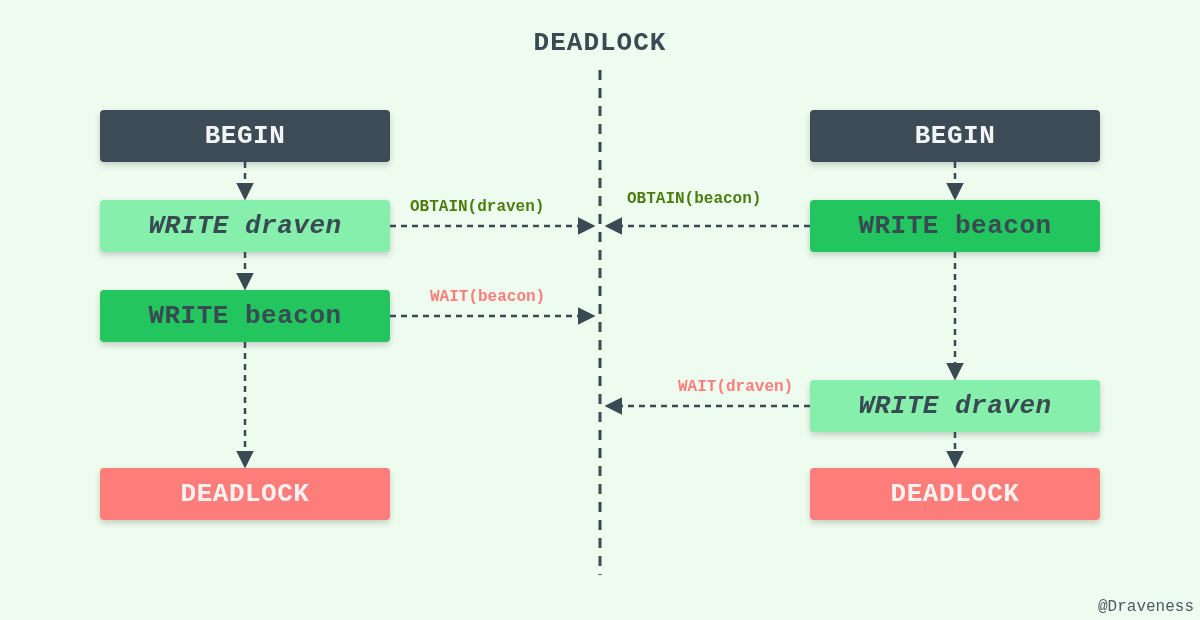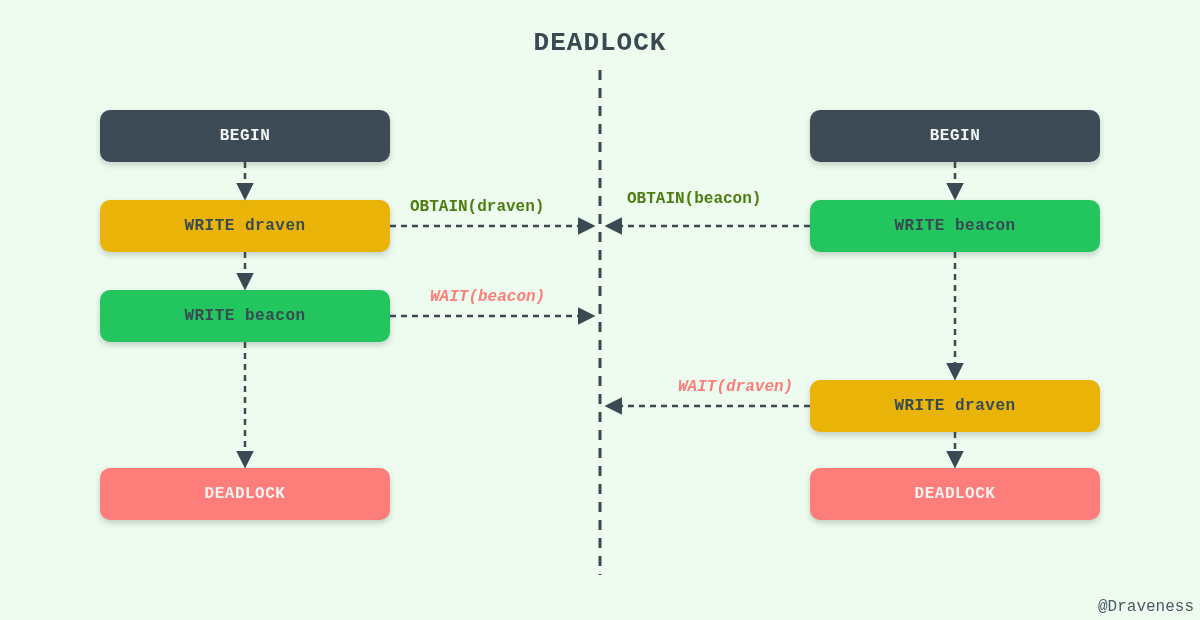--- a/index.html
+++ b/index.html
@@ -30,49 +30,49 @@
   }
   .credit {
     position: absolute;
     right: 6px;
     bottom: 4px;
     font-size: 16px;
     color: #4a5a62;
   }
   .node {
     position: absolute;
-    border-radius: 10px;
+    border-radius: 4px;
     display: flex;
     align-items: center;
     justify-content: center;
-    font-size: 16px;
+    font-size: 26px;
     font-weight: 600;
     box-shadow: 0 3px 6px rgba(0,0,0,0.18);
     letter-spacing: 0.5px;
   }
   .dark  { background: #3c4b56; color: #f2f5f3; }
-  .teal  { background: #eab308; color: #384a52; }
+  .teal  { background: #86efac; color: #384a52; font-style: italic; }
   .yellow{ background: #22c55e; color: #384a52; }
   .coral { background: #fd7d7a; color: #f9f2f0; }
 
   svg.wires {
     position: absolute;
     left: 0; top: 0;
     width: 1200px;
     height: 620px;
     pointer-events: none;
   }
   .lbl {
     position: absolute;
     font-size: 16px;
     font-weight: 600;
     color: #4d7c0f;
     white-space: nowrap;
   }
-  .lbl.warn { color: #fd7d7a; font-style: italic; }
+  .lbl.warn { color: #fd7d7a; }
 </style>
 </head>
 <body>
 
 <div class="stage">
 
   <div class="title">DEADLOCK</div>
 
   <div class="node dark" style="left:100px; top:110px; width:290px; height:52px;">
       <span>BEGIN</span>

